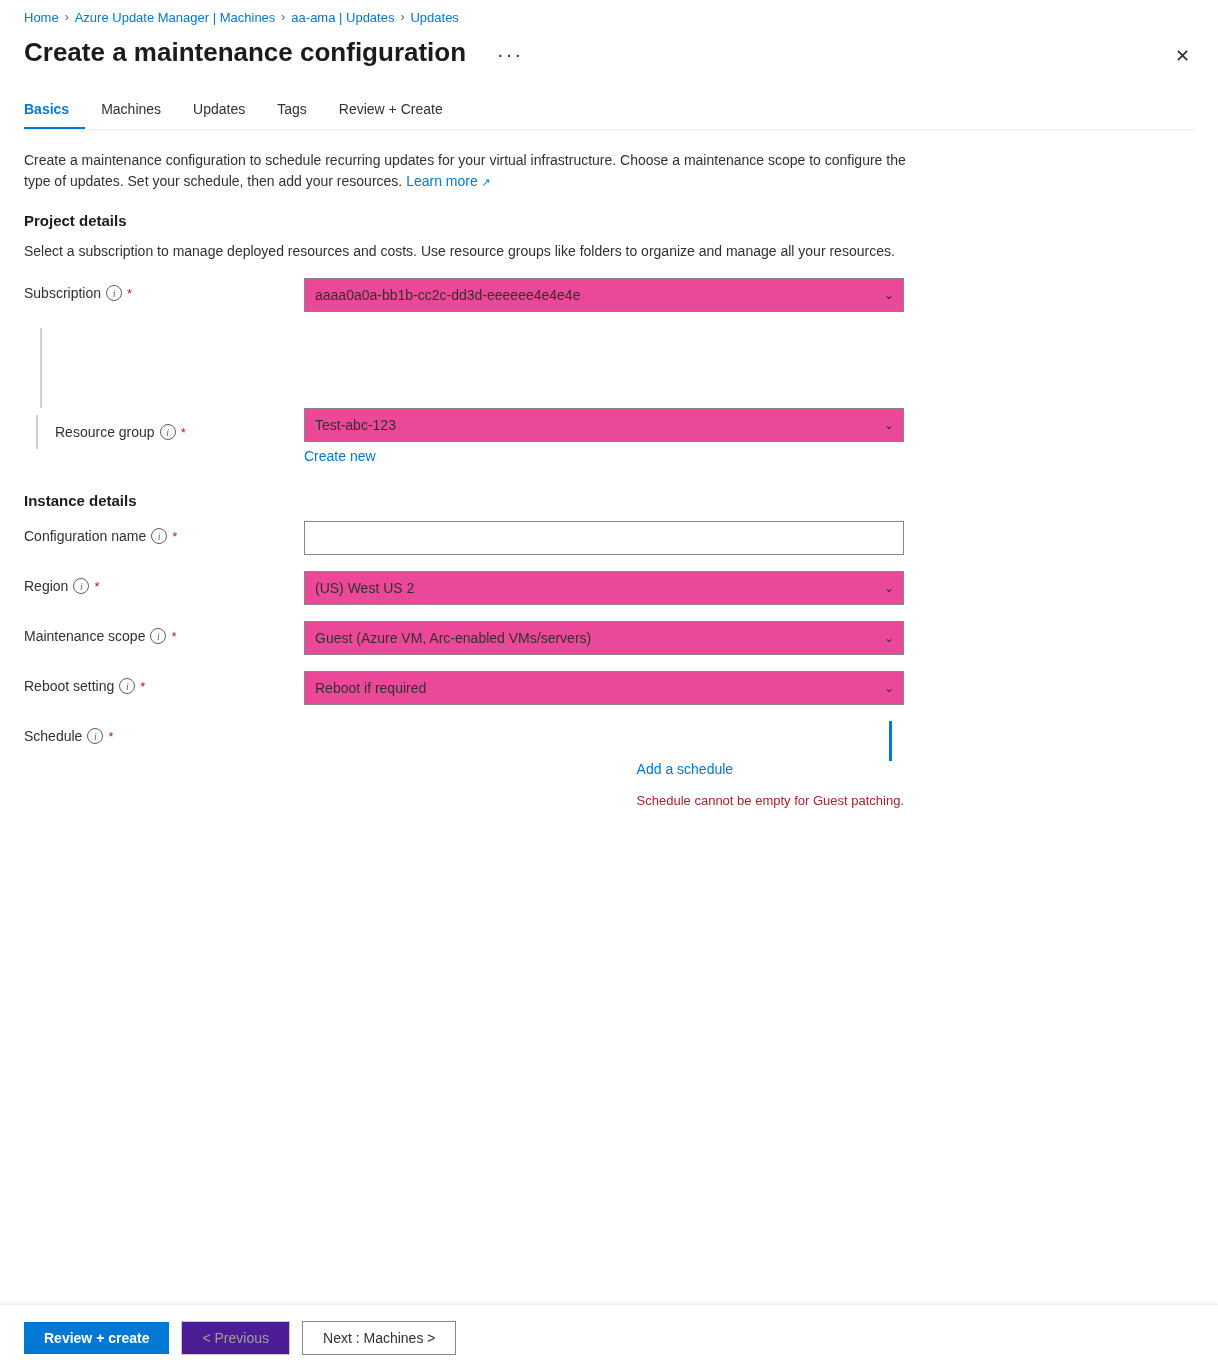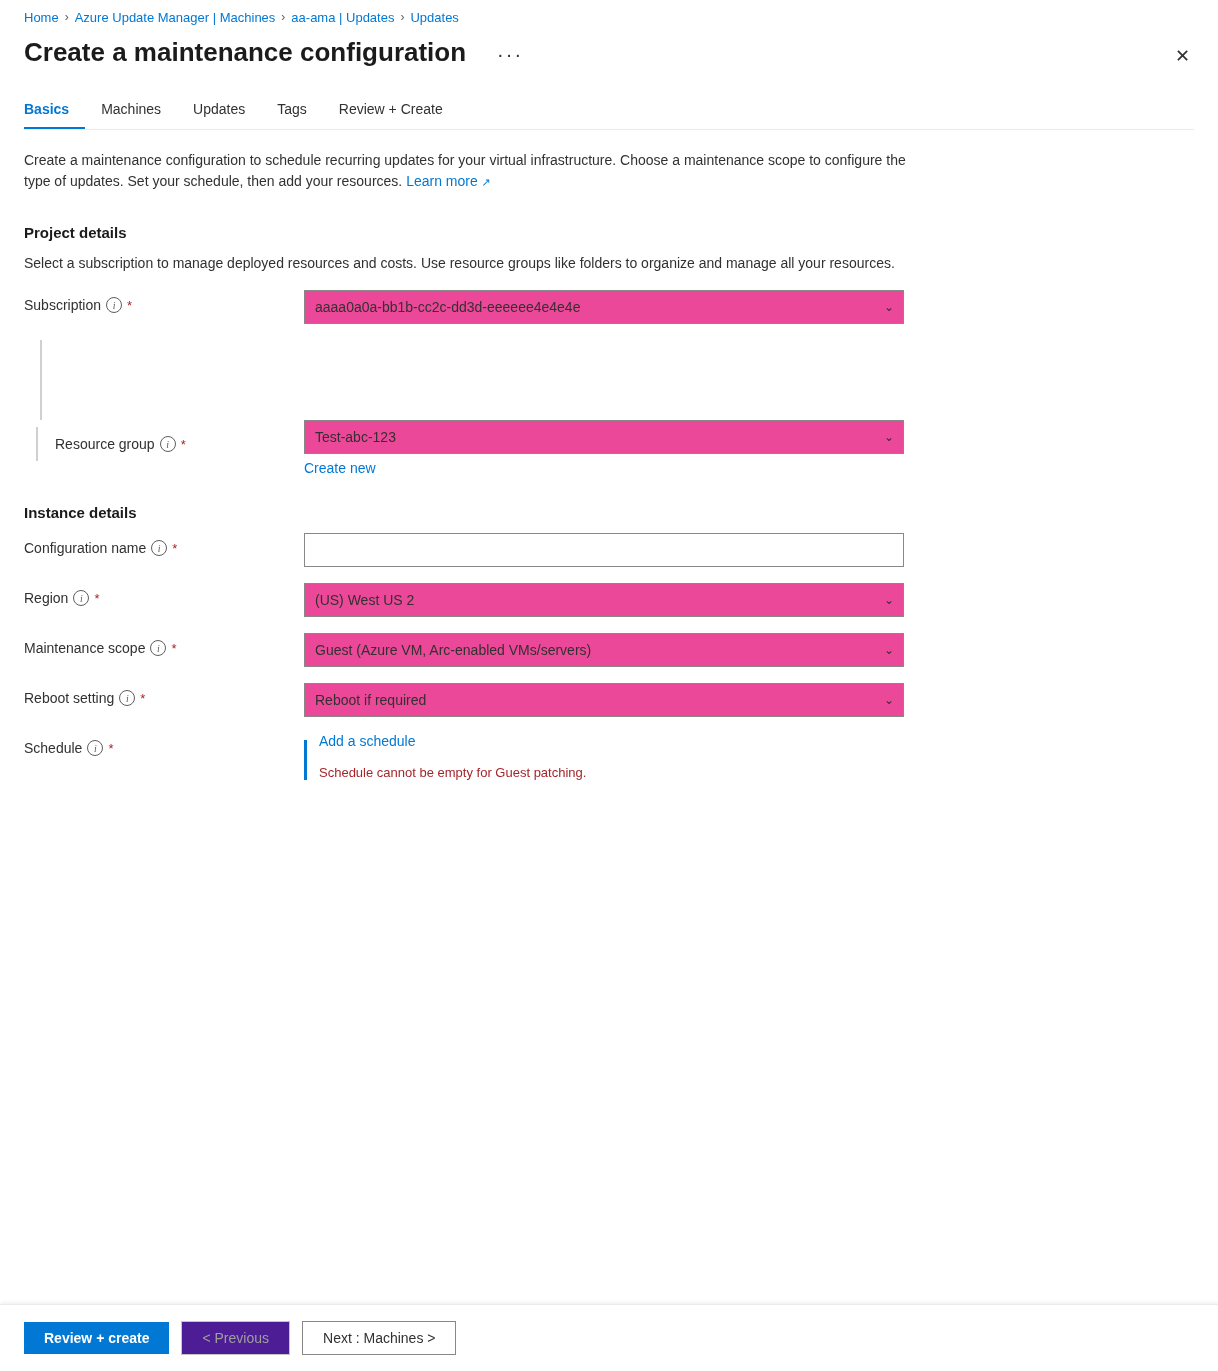--- a/index.html
+++ b/index.html
@@ -88,21 +88,21 @@
     .tab.active {
       color: #0078d4;
       border-bottom: 2px solid #0078d4;
       font-weight: 600;
     }
 
     
     .description {
       font-size: 14px;
       color: #323130;
-      margin-bottom: 32px;
+      margin-bottom: 20px;
       line-height: 1.5;
       max-width: 900px;
     }
     .description a {
       color: #0078d4;
       text-decoration: none;
     }
     .ext-link-icon { font-size: 11px; }
 
     
@@ -202,20 +202,21 @@
       text-decoration: none;
       display: block;
       margin-top: 6px;
     }
 
     
     .schedule-area {
       display: flex;
       align-items: flex-end;
       gap: 0;
+      flex-direction: column;
     }
     .schedule-border-left {
       width: 3px;
       background: #0078d4;
       min-height: 40px;
       margin-right: 12px;
     }
     .add-schedule-link {
       color: #0078d4;
       font-size: 14px;

